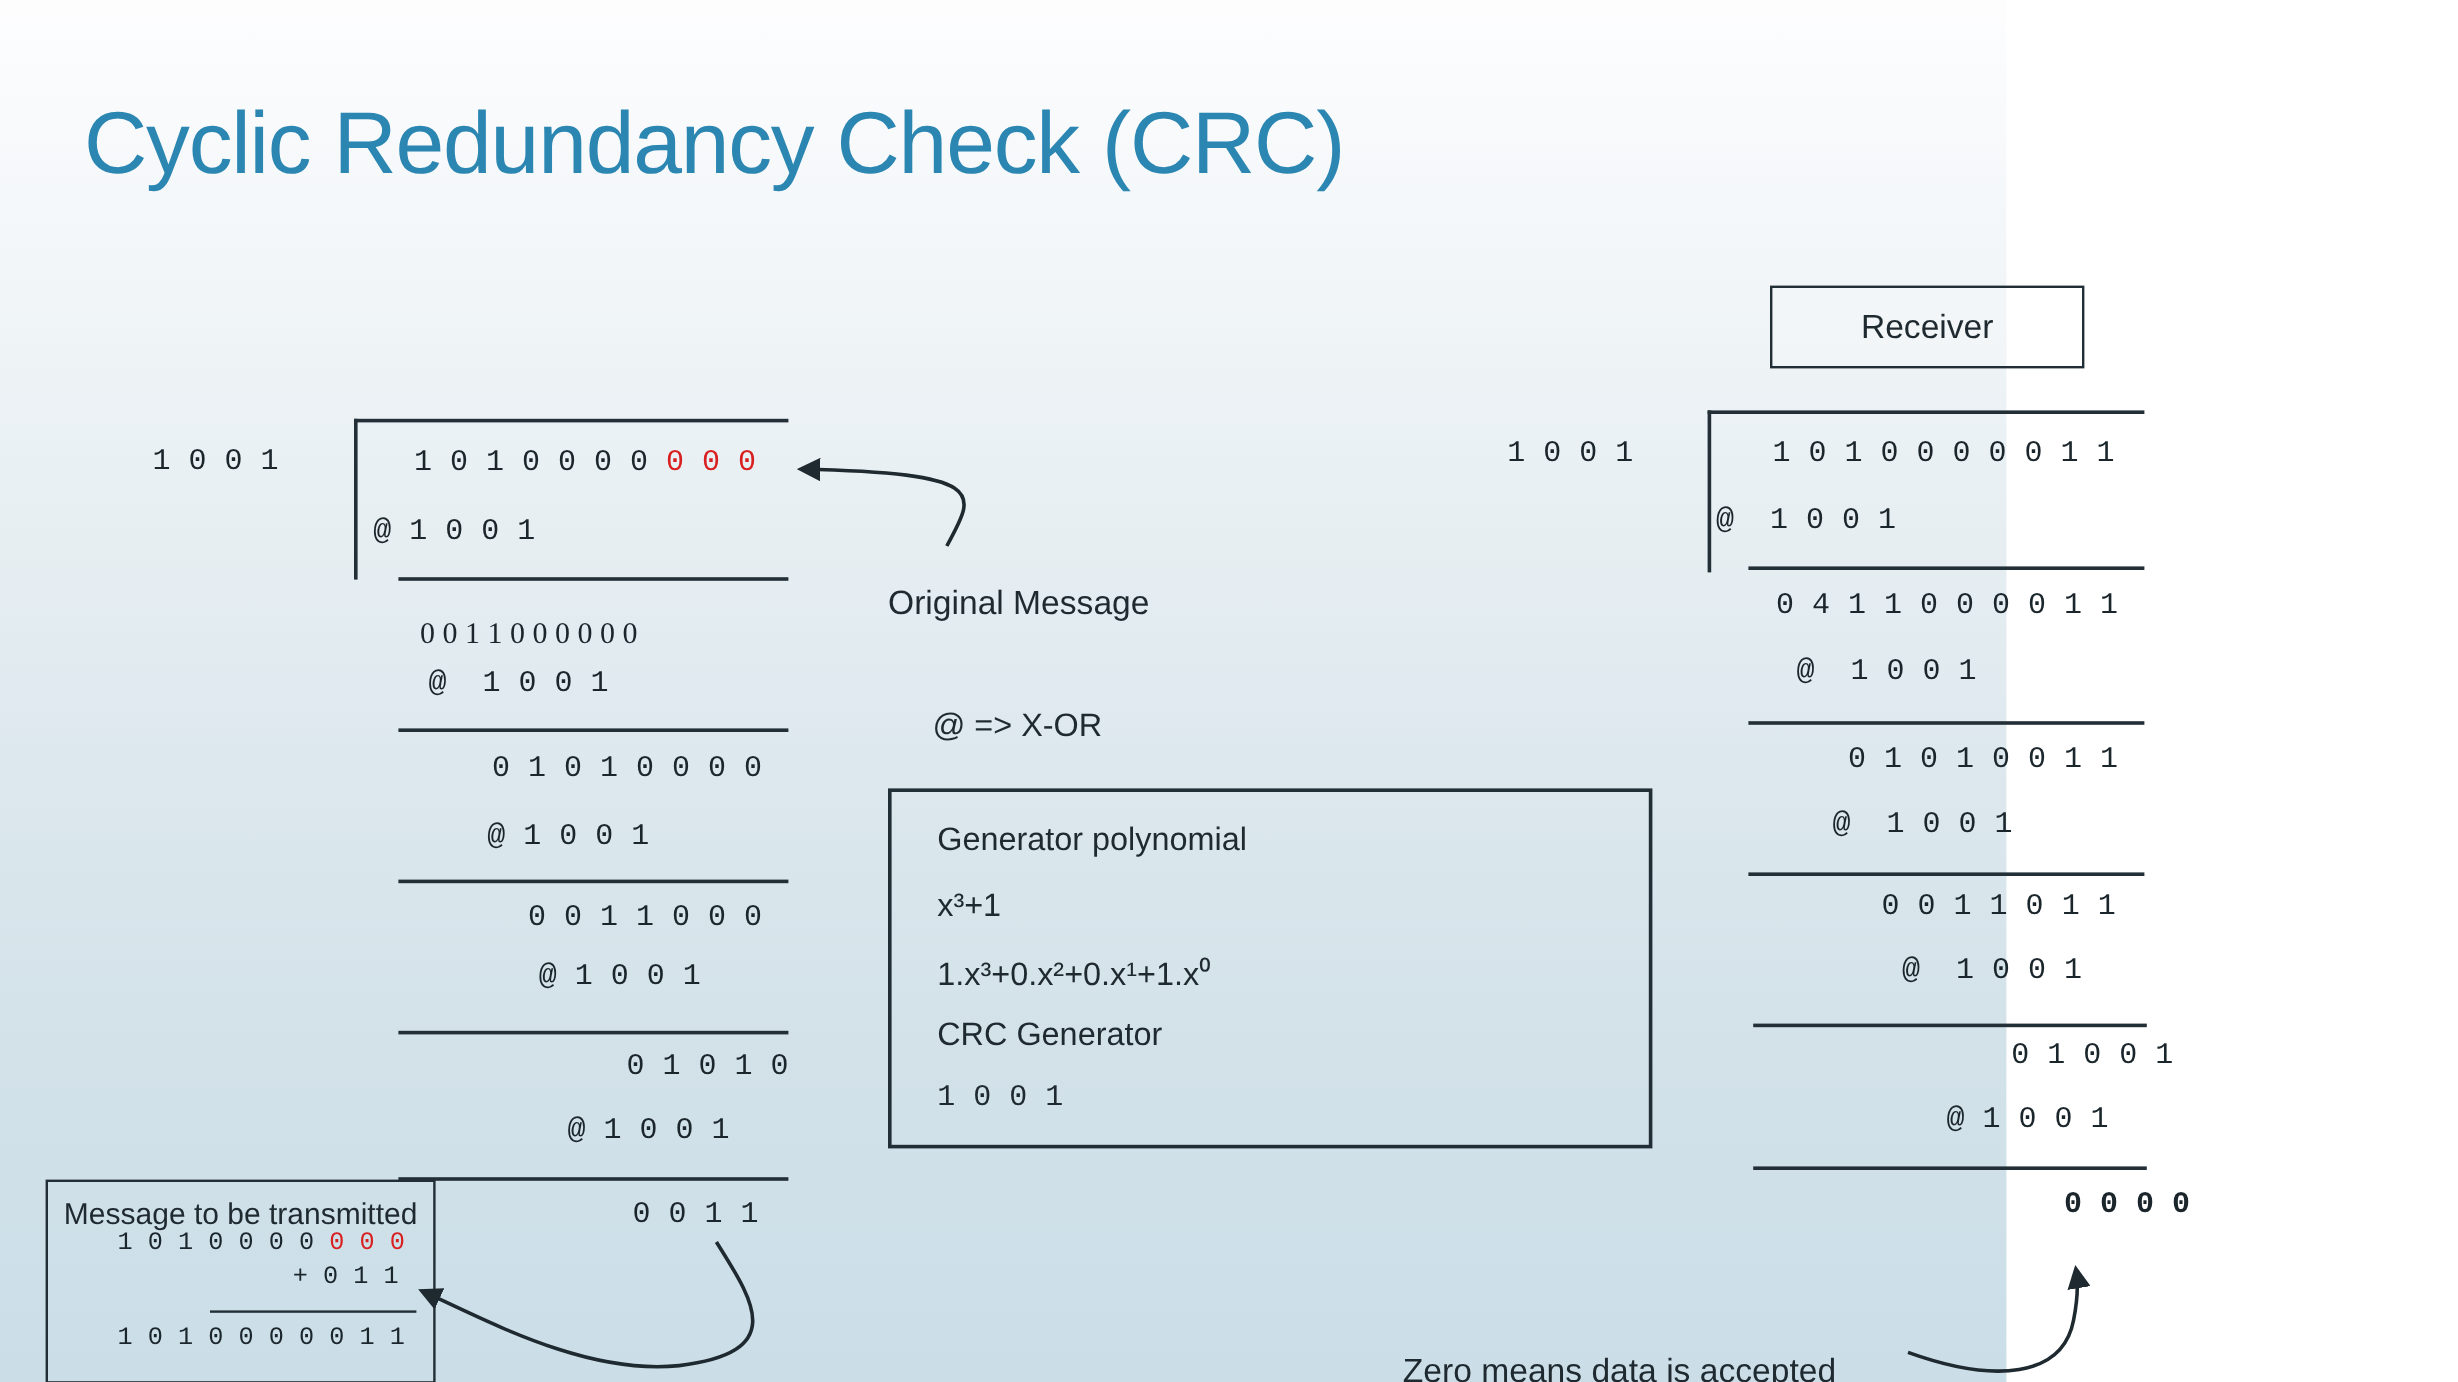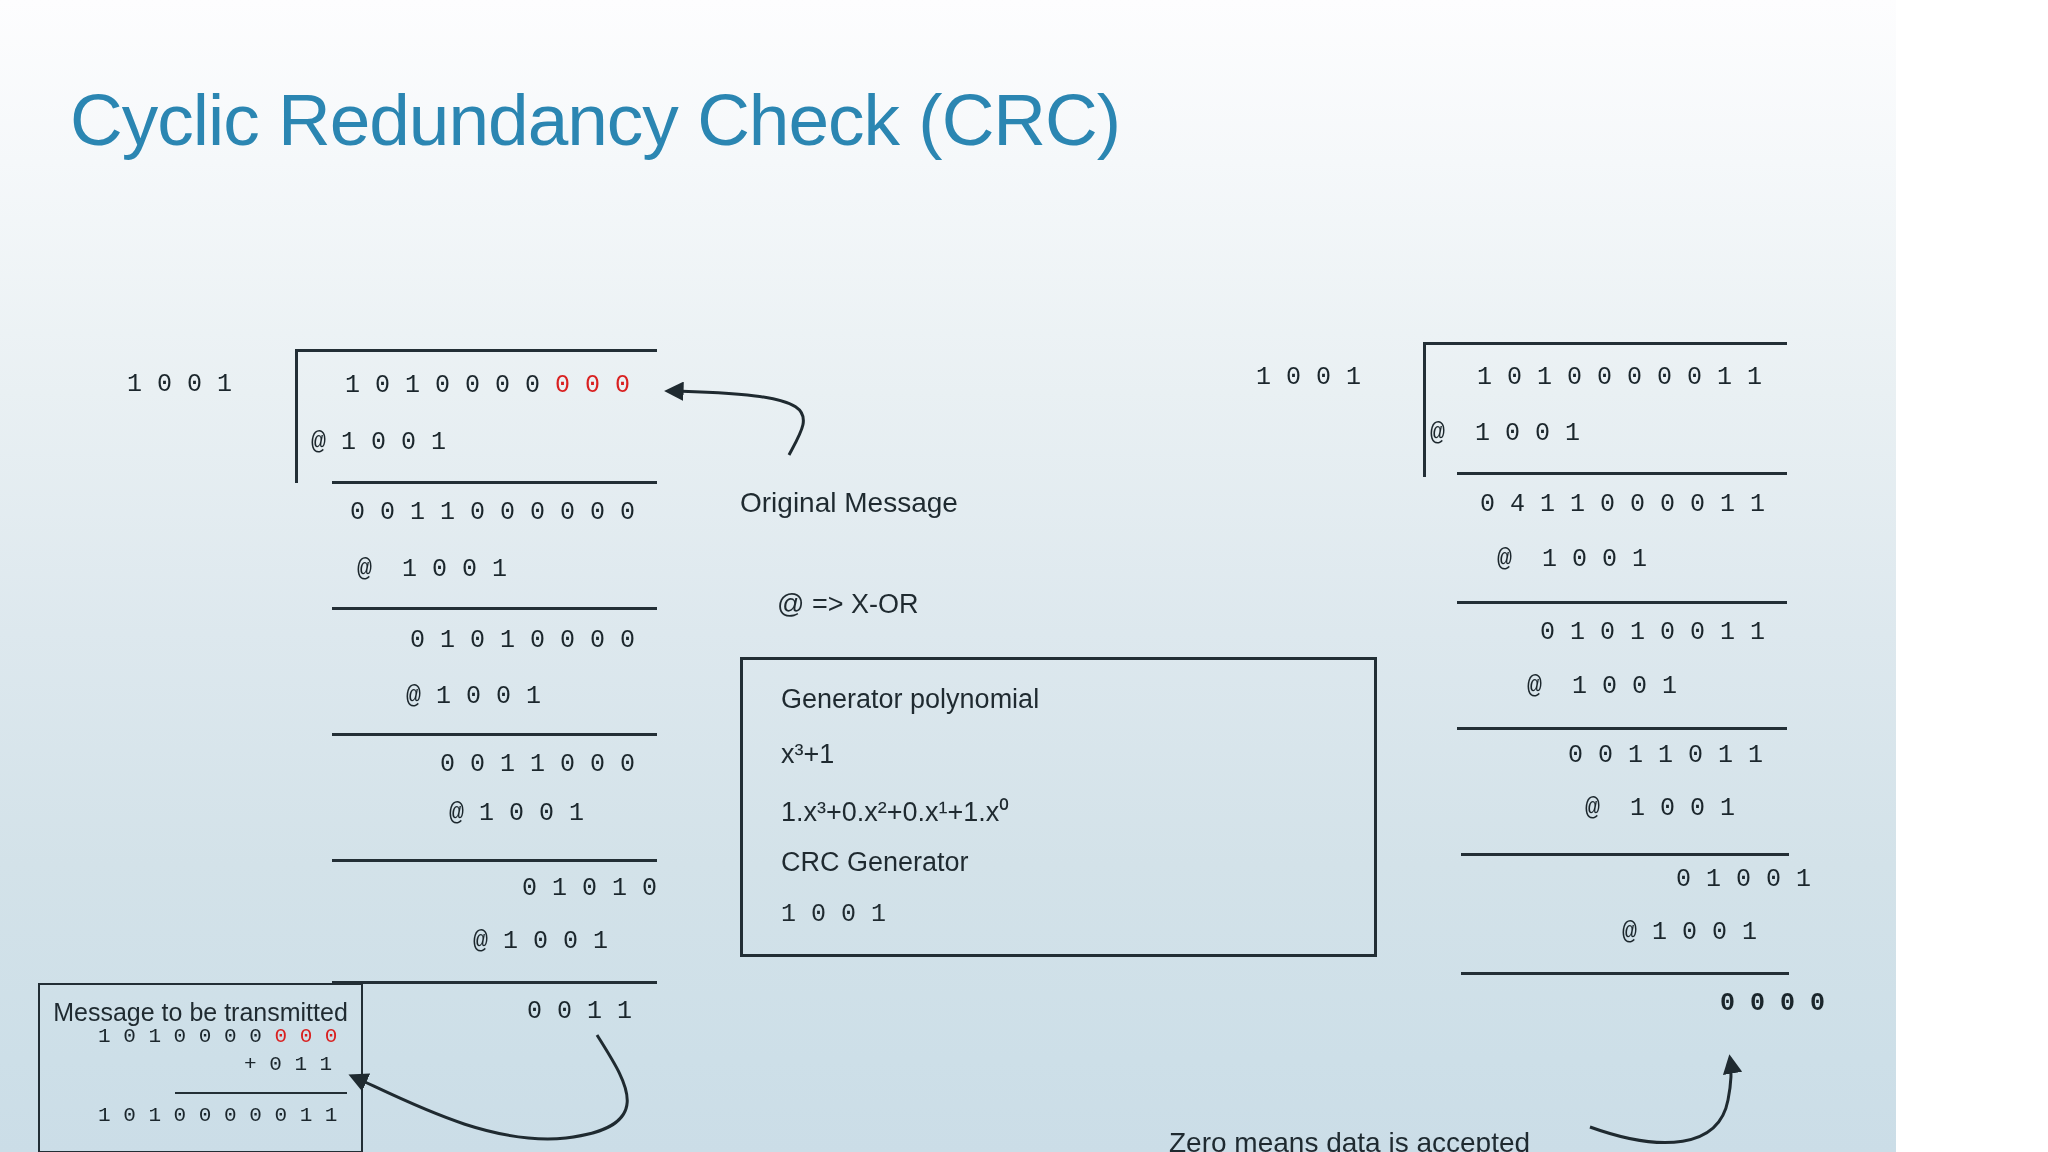--- a/index.html
+++ b/index.html
@@ -1,18 +1,18 @@
 <!DOCTYPE html>
 <html><head>
 <meta charset="utf-8">
 <style>
   html,body{margin:0;padding:0;}
   body{width:2048px;height:1152px;overflow:hidden;
        font-family:"Liberation Sans",sans-serif;color:#1f2a30;}
-  .slide{position:relative;width:1896px;height:1152px;
+  .slide{position:relative;width:1672px;height:1152px;
        background:linear-gradient(180deg,#fdfdfe 0%,#f5f8fa 14%,#e9f0f3 34%,#dde8ee 55%,#d3e2e9 75%,#cddfe8 92%,#cbdde7 100%);}
   .title{position:absolute;left:70px;top:78px;font-size:73px;font-weight:400;
        letter-spacing:-1px;color:#2b86b2;white-space:pre;}
   .labelbox{position:absolute;width:258px;height:65px;border:2px solid #222e35;
        display:flex;align-items:center;justify-content:center;font-size:28px;
        background:rgba(255,255,255,0.18);}
   .mono{position:absolute;font-family:"Liberation Mono",monospace;font-size:25px;
        font-weight:500;white-space:pre;color:#1b262c;line-height:1;}
   .mono .red, .monosm .red{color:#d92020;}
   .hline{position:absolute;height:3px;background:#232f36;}
@@ -28,33 +28,36 @@
   .arrows{position:absolute;left:0;top:0;width:2048px;height:1152px;pointer-events:none;}
 </style>
 </head>
 <body>
 
 <div class="slide">
 
   <div class="title">Cyclic Redundancy Check (CRC)</div>
 
 
+  <div class="labelbox" style="left:1475px;top:238px;">
+    <span>Receiver</span>
+  </div>
 
   <div class="vline" style="left:295px;top:349px;height:134px;"></div>
   <div class="hline" style="left:295px;top:349px;width:362px;"></div>
   <div class="hline" style="left:332px;top:481px;width:325px;"></div>
   <div class="hline" style="left:332px;top:607px;width:325px;"></div>
   <div class="hline" style="left:332px;top:733px;width:325px;"></div>
   <div class="hline" style="left:332px;top:859px;width:325px;"></div>
   <div class="hline" style="left:332px;top:981px;width:325px;"></div>
 
   <div class="mono" style="left:127px;top:372px;">1 0 0 1</div>
   <div class="mono" style="left:345px;top:373px;"><span>1 0 1 0 0 0 0 </span><span class="red">0 0 0</span></div>
   <div class="mono" style="left:311px;top:430px;">@ 1 0 0 1</div>
-  <div class="mono" style="left:350px;top:500px;">0 0 1 1 0 0 0 0 0 0</div>
+  <div class="mono" style="left:350px;top:516px;font-family:Liberation Serif, serif;">0 0 1 1 0 0 0 0 0 0</div>
   <div class="mono" style="left:357px;top:557px;">@  1 0 0 1</div>
   <div class="mono" style="left:410px;top:628px;">0 1 0 1 0 0 0 0</div>
   <div class="mono" style="left:406px;top:684px;">@ 1 0 0 1</div>
   <div class="mono" style="left:440px;top:752px;">0 0 1 1 0 0 0</div>
   <div class="mono" style="left:449px;top:801px;">@ 1 0 0 1</div>
   <div class="mono" style="left:522px;top:876px;">0 1 0 1 0</div>
   <div class="mono" style="left:473px;top:929px;">@ 1 0 0 1</div>
   <div class="mono" style="left:527px;top:999px;">0 0 1 1</div>
 
   <div class="vline" style="left:1423px;top:342px;height:135px;"></div>

